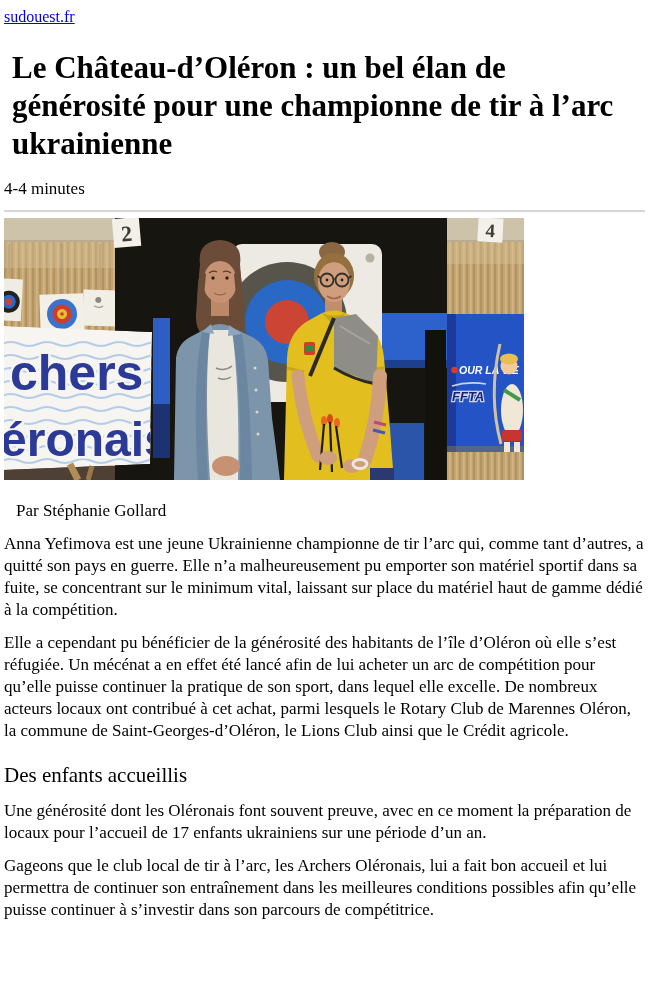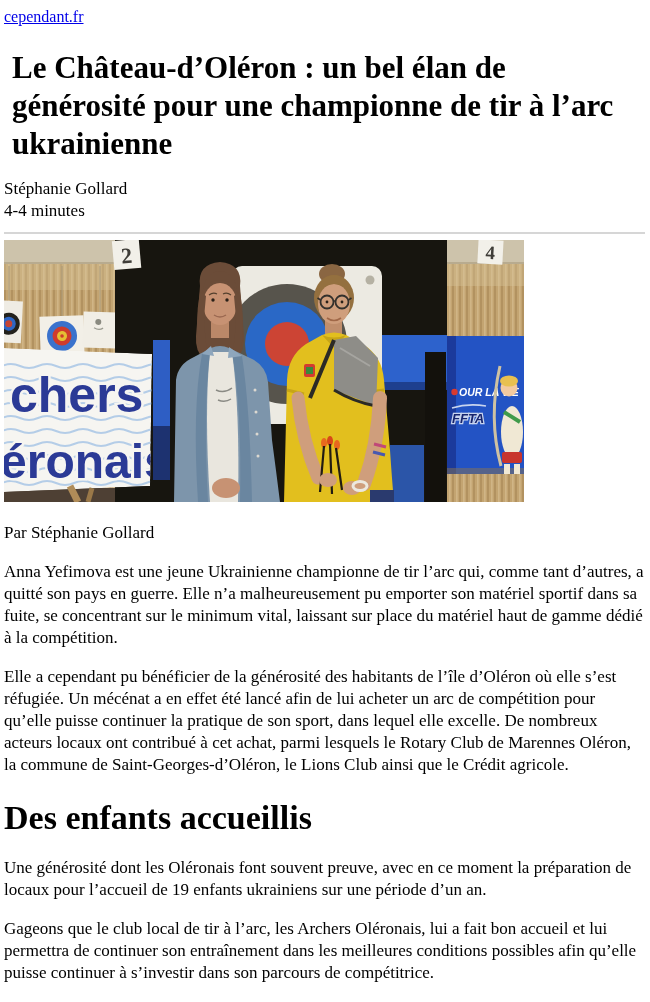--- a/index.html
+++ b/index.html
@@ -7,36 +7,35 @@
     width:650px; margin:0; padding:6px 5px 12px 4px; box-sizing:border-box;
     font-family:"Liberation Serif", serif; color:#000; font-size:17px; line-height:1.3;
   }
   a.site-link{ color:#0000e8; font-size:16px; text-decoration:underline; }
   h1.title{ font-size:31px; line-height:1.22; font-weight:bold; margin:21px 8px 15px; }
   .byline-block div{ line-height:22px; }
   hr.divider{ border:0; border-top:2px solid #d6d6d6; margin:10px 0 6px; }
   figure{ margin:0; }
   figure svg{ display:block; }
   figcaption{ margin-top:5px; line-height:22px; }
-  p.meta{ margin:20px 0 0; line-height:22px;font-family:Liberation Serif, serif; }
-  p.body-par{ margin:17px 0; line-height:22px; }
-  h2.section{ font-size:34px; font-weight:bold; margin:20px 0 10px; }
+  p.meta{ margin:20px 12px 0; line-height:22px;font-family:Liberation Serif, serif; }
+  p.body-par{ margin:11px 0; line-height:22px; }
+  h2.section{ font-size:21px; font-weight:normal; margin:20px 0 10px; }
   text{ user-select:none; }
 </style>
 </head>
 <body>
 
 
 
-<a class="site-link" href="#">cependant.fr</a>
+<a class="site-link" href="#">sudouest.fr</a>
 
 <h1 class="title">Le Château-d’Oléron : un bel élan de générosité pour une championne de tir à l’arc ukrainienne</h1>
 
 <div class="byline-block">
-  <div>Stéphanie Gollard</div>
   <div>4-4 minutes</div>
 </div>
 
 <hr class="divider">
 
 <figure>
   <svg width="520" height="262" viewBox="0 0 520 262">
     <defs>
       <pattern id="straw" width="7" height="30" patternUnits="userSpaceOnUse">
         <rect width="7" height="30" fill="#c3a471"></rect>
@@ -215,17 +214,17 @@
 
 <p class="meta">
   <span>Par Stéphanie Gollard</span><br>
 </p>
 
 <p class="body-par">Anna Yefimova est une jeune Ukrainienne championne de tir l’arc qui, comme tant d’autres, a quitté son pays en guerre. Elle n’a malheureusement pu emporter son matériel sportif dans sa fuite, se concentrant sur le minimum vital, laissant sur place du matériel haut de gamme dédié à la compétition.</p>
 <p class="body-par">Elle a cependant pu bénéficier de la générosité des habitants de l’île d’Oléron où elle s’est réfugiée. Un mécénat a en effet été lancé afin de lui acheter un arc de compétition pour qu’elle puisse continuer la pratique de son sport, dans lequel elle excelle. De nombreux acteurs locaux ont contribué à cet achat, parmi lesquels le Rotary Club de Marennes Oléron, la commune de Saint-Georges-d’Oléron, le Lions Club ainsi que le Crédit agricole.</p>
 
 <h2 class="section">Des enfants accueillis</h2>
 
-<p class="body-par">Une générosité dont les Oléronais font souvent preuve, avec en ce moment la préparation de locaux pour l’accueil de 19 enfants ukrainiens sur une période d’un an.</p>
+<p class="body-par">Une générosité dont les Oléronais font souvent preuve, avec en ce moment la préparation de locaux pour l’accueil de 17 enfants ukrainiens sur une période d’un an.</p>
 <p class="body-par">Gageons que le club local de tir à l’arc, les Archers Oléronais, lui a fait bon accueil et lui permettra de continuer son entraînement dans les meilleures conditions possibles afin qu’elle puisse continuer à s’investir dans son parcours de compétitrice.</p>
 
 
 
 
 </body></html>

